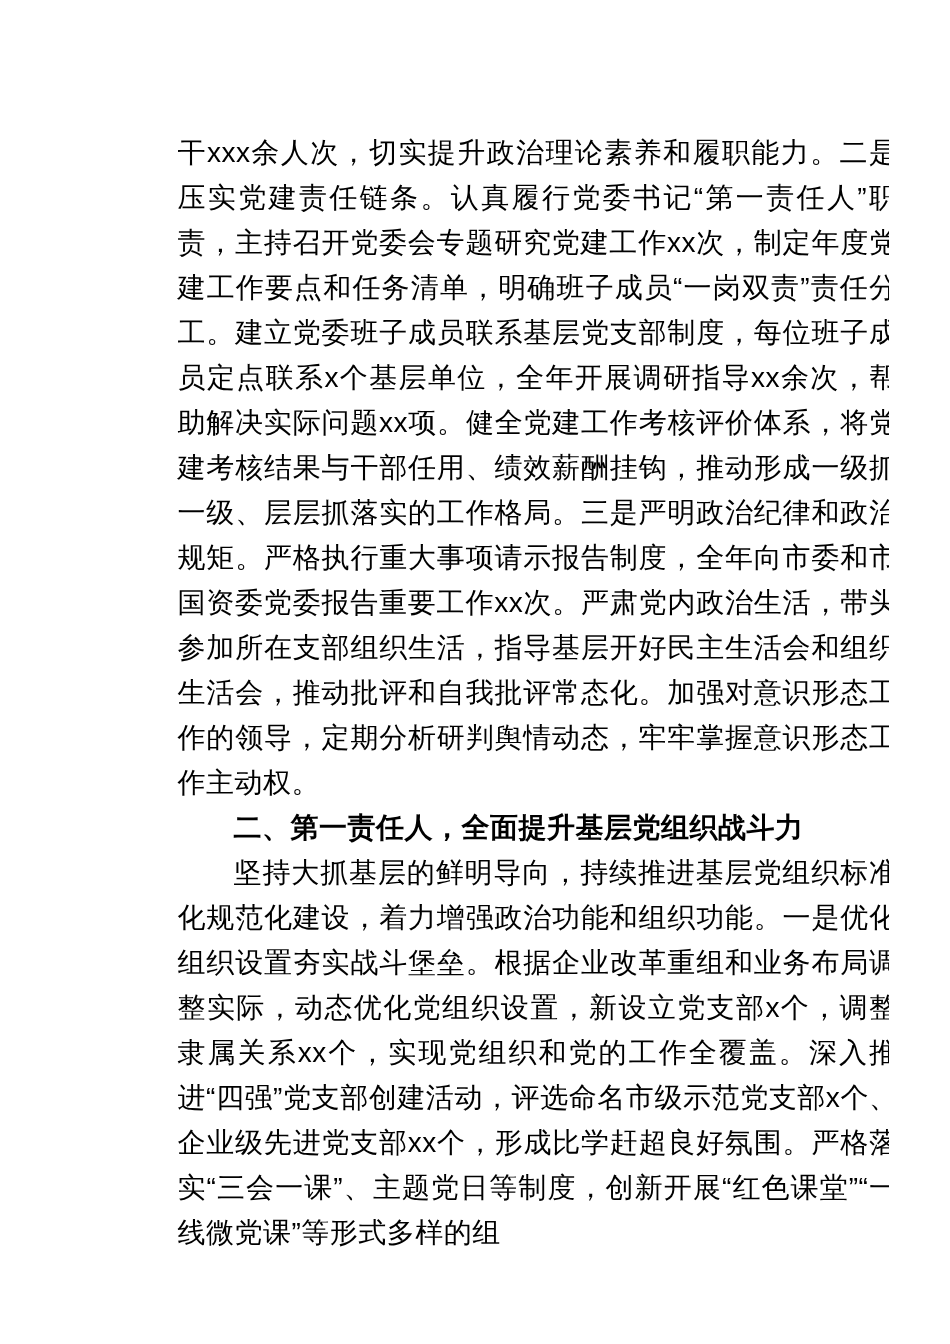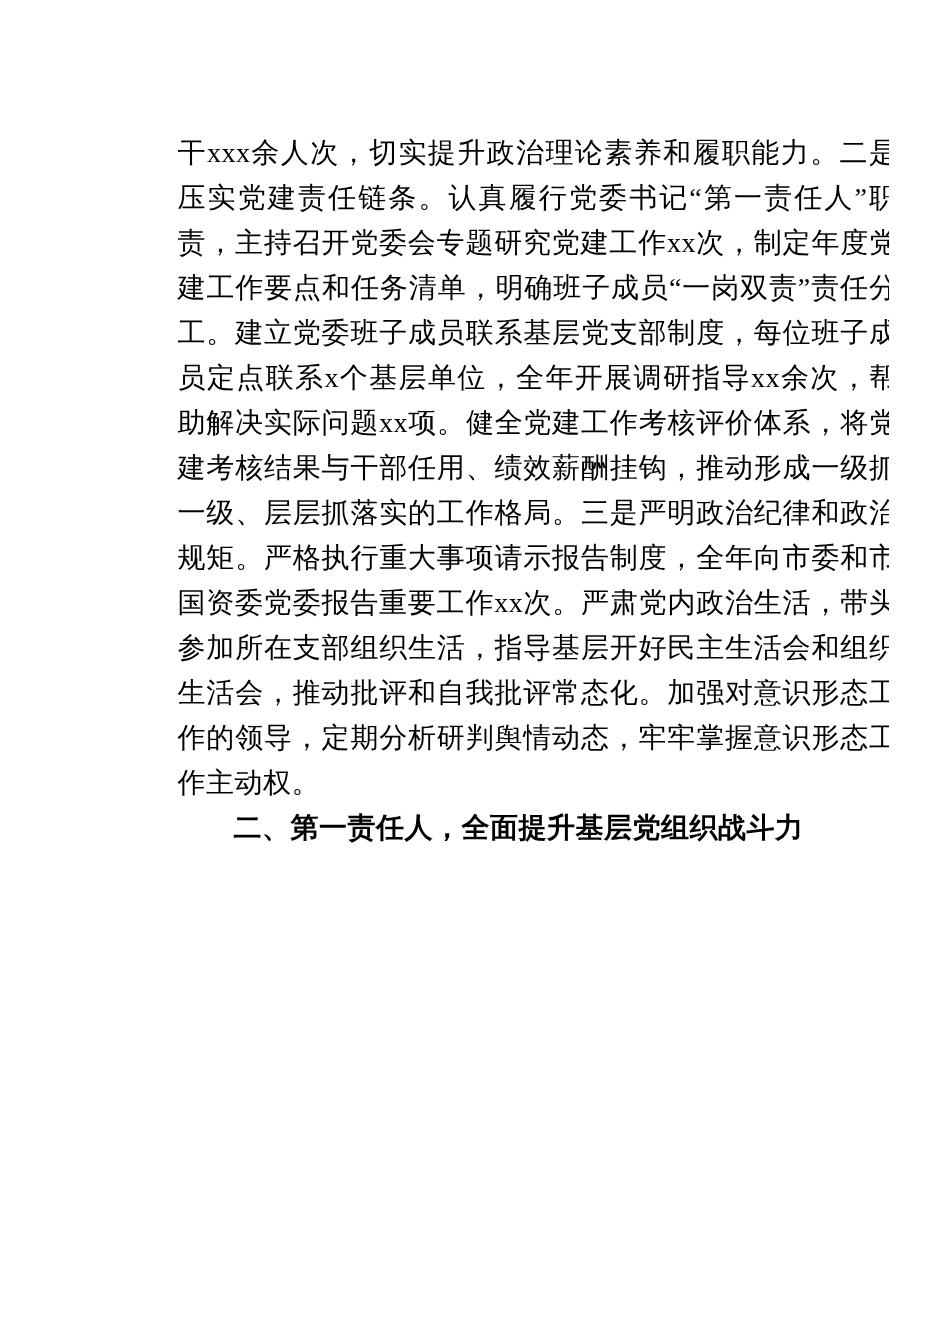--- a/index.html
+++ b/index.html
@@ -9,21 +9,21 @@
   }
   .page {
     position: relative;
     width: 827px;
     height: 1344px;
     margin: 0 auto;
     background: #ffffff;
     overflow: hidden;
     box-sizing: border-box;
     padding: 130px 114px 0 116px;
-    font-family: Liberation Serif, serif;
+    font-family: Liberation Sans, sans-serif;
     color: #000000;
   }
   .doc-body {
     width: 720px;
   }
   .para {
     font-size: 28px;
     line-height: 45px;
     text-align: justify;
     text-justify: inter-ideograph;
@@ -43,14 +43,15 @@
     letter-spacing: 0.5px;
   }
 </style>
 </head>
 <body>
 
 <div class="page">
   <div class="doc-body">
     <p class="para">干xxx余人次，切实提升政治理论素养和履职能力。二是压实党建责任链条。认真履行党委书记“第一责任人”职责，主持召开党委会专题研究党建工作xx次，制定年度党建工作要点和任务清单，明确班子成员“一岗双责”责任分工。建立党委班子成员联系基层党支部制度，每位班子成员定点联系x个基层单位，全年开展调研指导xx余次，帮助解决实际问题xx项。健全党建工作考核评价体系，将党建考核结果与干部任用、绩效薪酬挂钩，推动形成一级抓一级、层层抓落实的工作格局。三是严明政治纪律和政治规矩。严格执行重大事项请示报告制度，全年向市委和市国资委党委报告重要工作xx次。严肃党内政治生活，带头参加所在支部组织生活，指导基层开好民主生活会和组织生活会，推动批评和自我批评常态化。加强对意识形态工作的领导，定期分析研判舆情动态，牢牢掌握意识形态工作主动权。</p>
     <p class="heading">二、第一责任人，全面提升基层党组织战斗力</p>
+    <p class="para indent">坚持大抓基层的鲜明导向，持续推进基层党组织标准化规范化建设，着力增强政治功能和组织功能。一是优化组织设置夯实战斗堡垒。根据企业改革重组和业务布局调整实际，动态优化党组织设置，新设立党支部x个，调整隶属关系xx个，实现党组织和党的工作全覆盖。深入推进“四强”党支部创建活动，评选命名市级示范党支部x个、企业级先进党支部xx个，形成比学赶超良好氛围。严格落实“三会一课”、主题党日等制度，创新开展“红色课堂”“一线微党课”等形式多样的组</p>
   </div>
 </div>
 
 </body></html>

